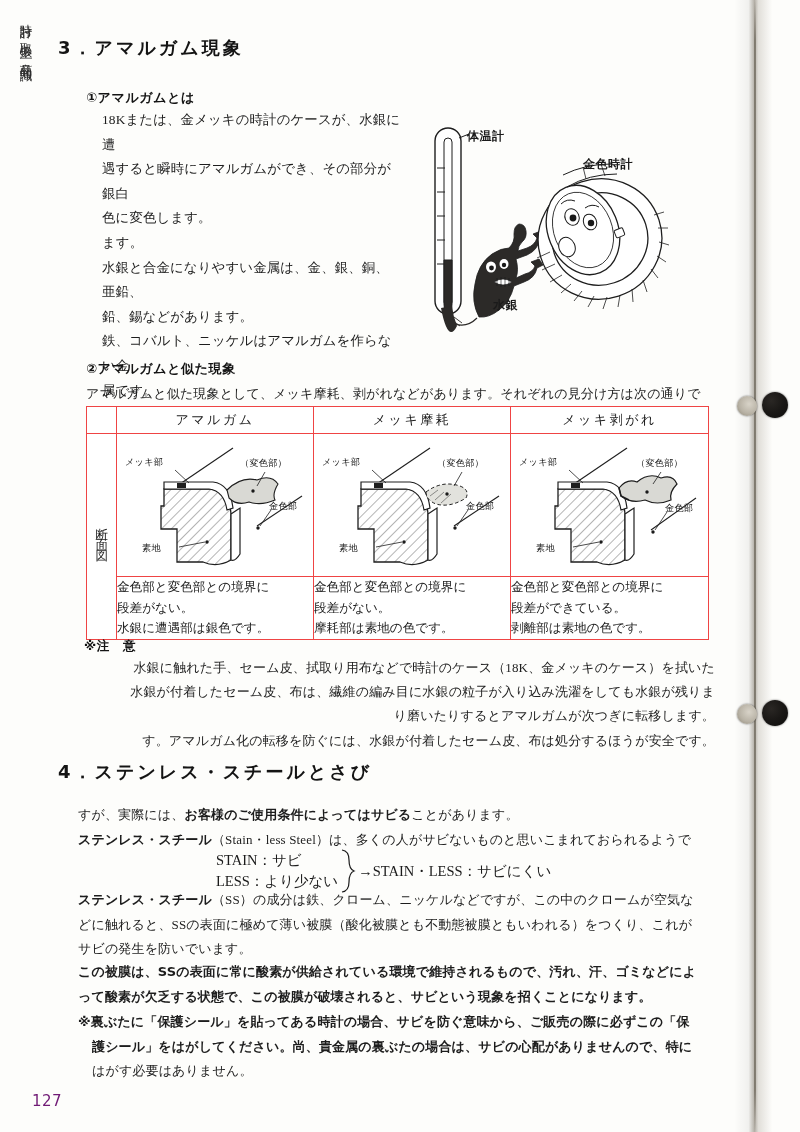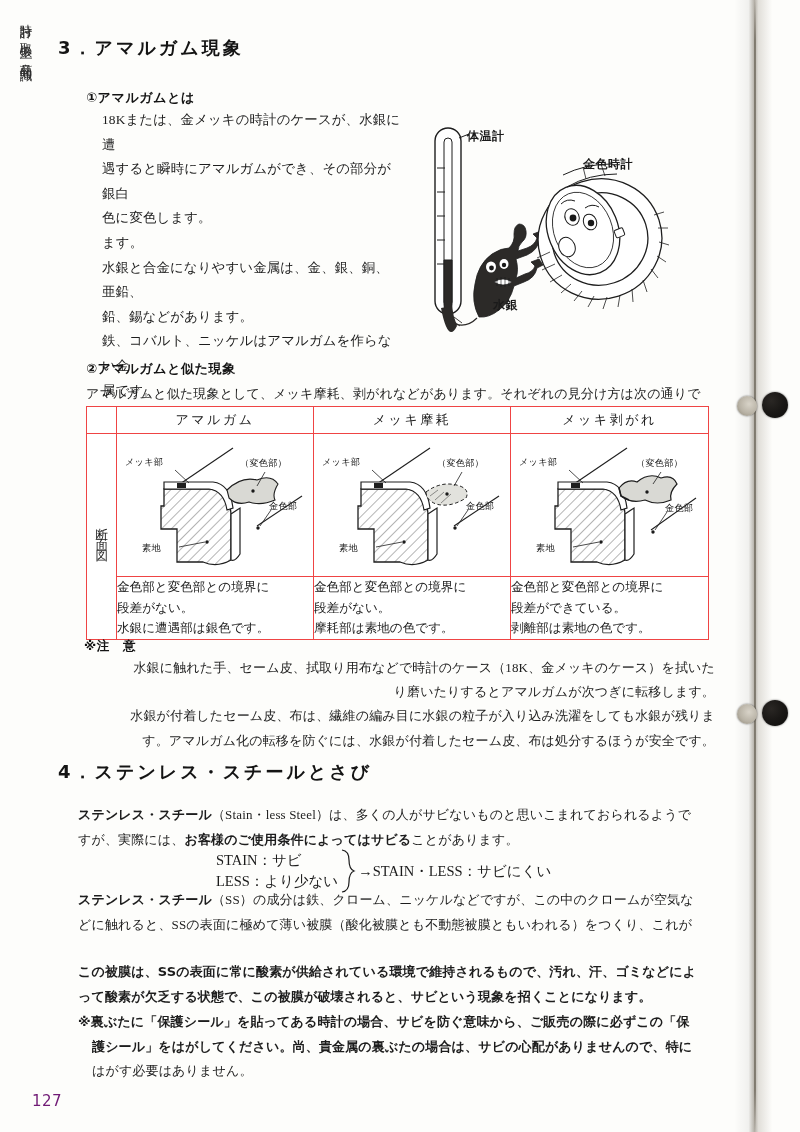--- a/index.html
+++ b/index.html
@@ -472,50 +472,51 @@
         <div>段差ができている。</div>
         <div>剥離部は素地の色です。</div>
       </td>
     </tr>
   </tbody>
     </table>
 
   <div class="h-sub" style="left:84px; top:638px; font-size:12.5px;">※注　意</div>
   <div class="body-block body-narrow" style="left:100px; top:656px; width:615px; font-size:13px;">
     <p>水銀に触れた手、セーム皮、拭取り用布などで時計のケース（18K、金メッキのケース）を拭いた</p>
+    <p>水銀が付着したセーム皮、布は、繊維の編み目に水銀の粒子が入り込み洗濯をしても水銀が残りま</p>
     <p>り磨いたりするとアマルガムが次つぎに転移します。</p>
-    <p>水銀が付着したセーム皮、布は、繊維の編み目に水銀の粒子が入り込み洗濯をしても水銀が残りま</p>
     <p>す。アマルガム化の転移を防ぐには、水銀が付着したセーム皮、布は処分するほうが安全です。</p>
   </div>
 
   <div class="h-section" style="left:58px; top:760px;">
     <span>4．</span><span>ステンレス・スチールとさび</span>
   </div>
 
   <div class="body-block" style="left:78px; top:803px; width:630px; font-size:13px;">
+    <p><span>すが、実際には、</span><span class="b">お客様のご使用条件によってはサビる</span><span>ことがあります。</span></p>
     <p><span class="b">ステンレス・スチール</span><span class="lat">（Stain・less Steel）</span><span>は、多くの人がサビないものと思いこまれておられるようで</span></p>
-    <p><span>すが、実際には、</span><span class="b">お客様のご使用条件によってはサビる</span><span>ことがあります。</span></p>
   </div>
 
   <div class="brace-box" style="left:200px; top:848px;margin-left:16px;">
     <div style="display:flex; align-items:center;">
       <div>
         <div class="brace-line">STAIN：サビ</div>
         <div class="brace-line">LESS：より少ない</div>
       </div>
       <svg width="16" height="46" viewBox="0 0 16 46" style="margin-left:2px;">
         <path d="M2 2 Q9 3 9 12 Q9 21 14 23 Q9 25 9 34 Q9 43 2 44" fill="none" stroke="#1b1b1b" stroke-width="1.2"></path>
       </svg>
       <div class="brace-arrow" style="position:relative; margin-left:2px;">→STAIN・LESS：サビにくい</div>
     </div>
   </div>
 
   <div class="body-block" style="left:78px; top:888px; width:635px; font-size:13px;">
     <p><span class="b">ステンレス・スチール</span><span class="lat">（SS）</span><span>の成分は鉄、クローム、ニッケルなどですが、この中のクロームが空気な</span></p>
     <p>どに触れると、SSの表面に極めて薄い被膜（酸化被膜とも不動態被膜ともいわれる）をつくり、これが</p>
+    <p>サビの発生を防いでいます。</p>
   </div>
 
   <div class="body-block b" style="left:78px; top:960px; width:635px; font-size:13px;">
     <p>この被膜は、SSの表面に常に酸素が供給されている環境で維持されるもので、汚れ、汗、ゴミなどによ</p>
     <p>って酸素が欠乏する状態で、この被膜が破壊されると、サビという現象を招くことになります。</p>
   </div>
 
   <div class="body-block" style="left:78px; top:1010px; width:635px; font-size:13px;">
     <p class="b">※裏ぶたに「保護シール」を貼ってある時計の場合、サビを防ぐ意味から、ご販売の際に必ずこの「保</p>
     <p class="b" style="padding-left:14px;">護シール」をはがしてください。尚、貴金属の裏ぶたの場合は、サビの心配がありませんので、特に</p>

